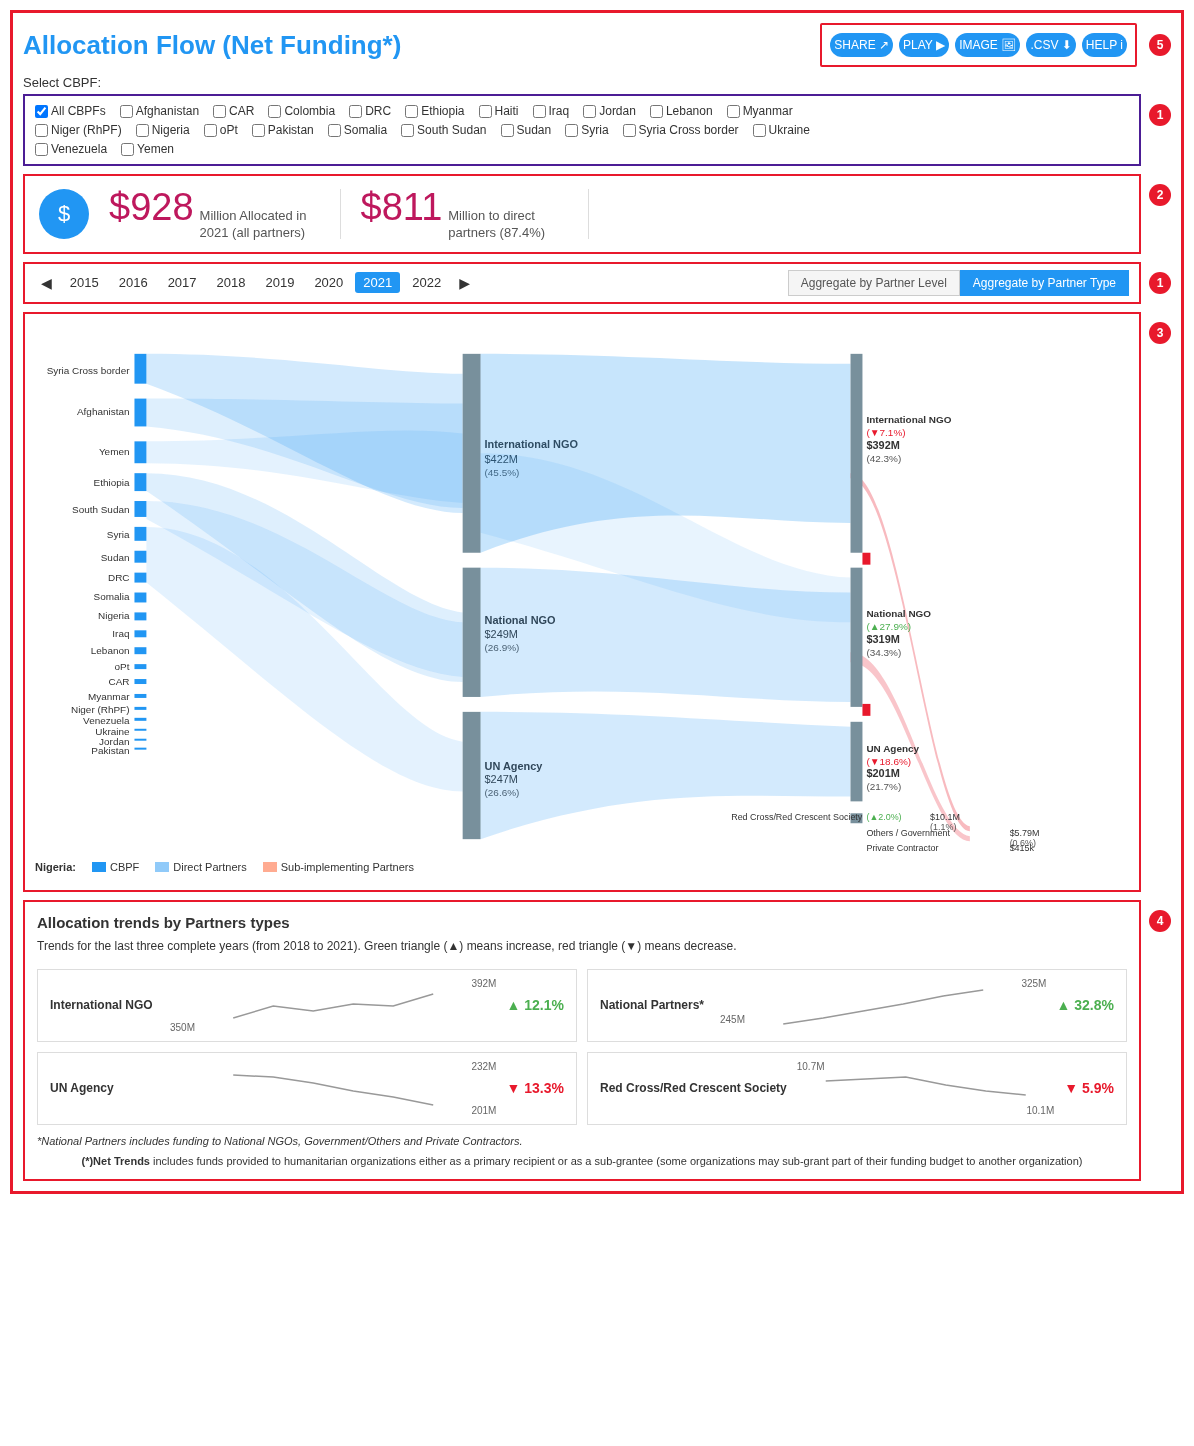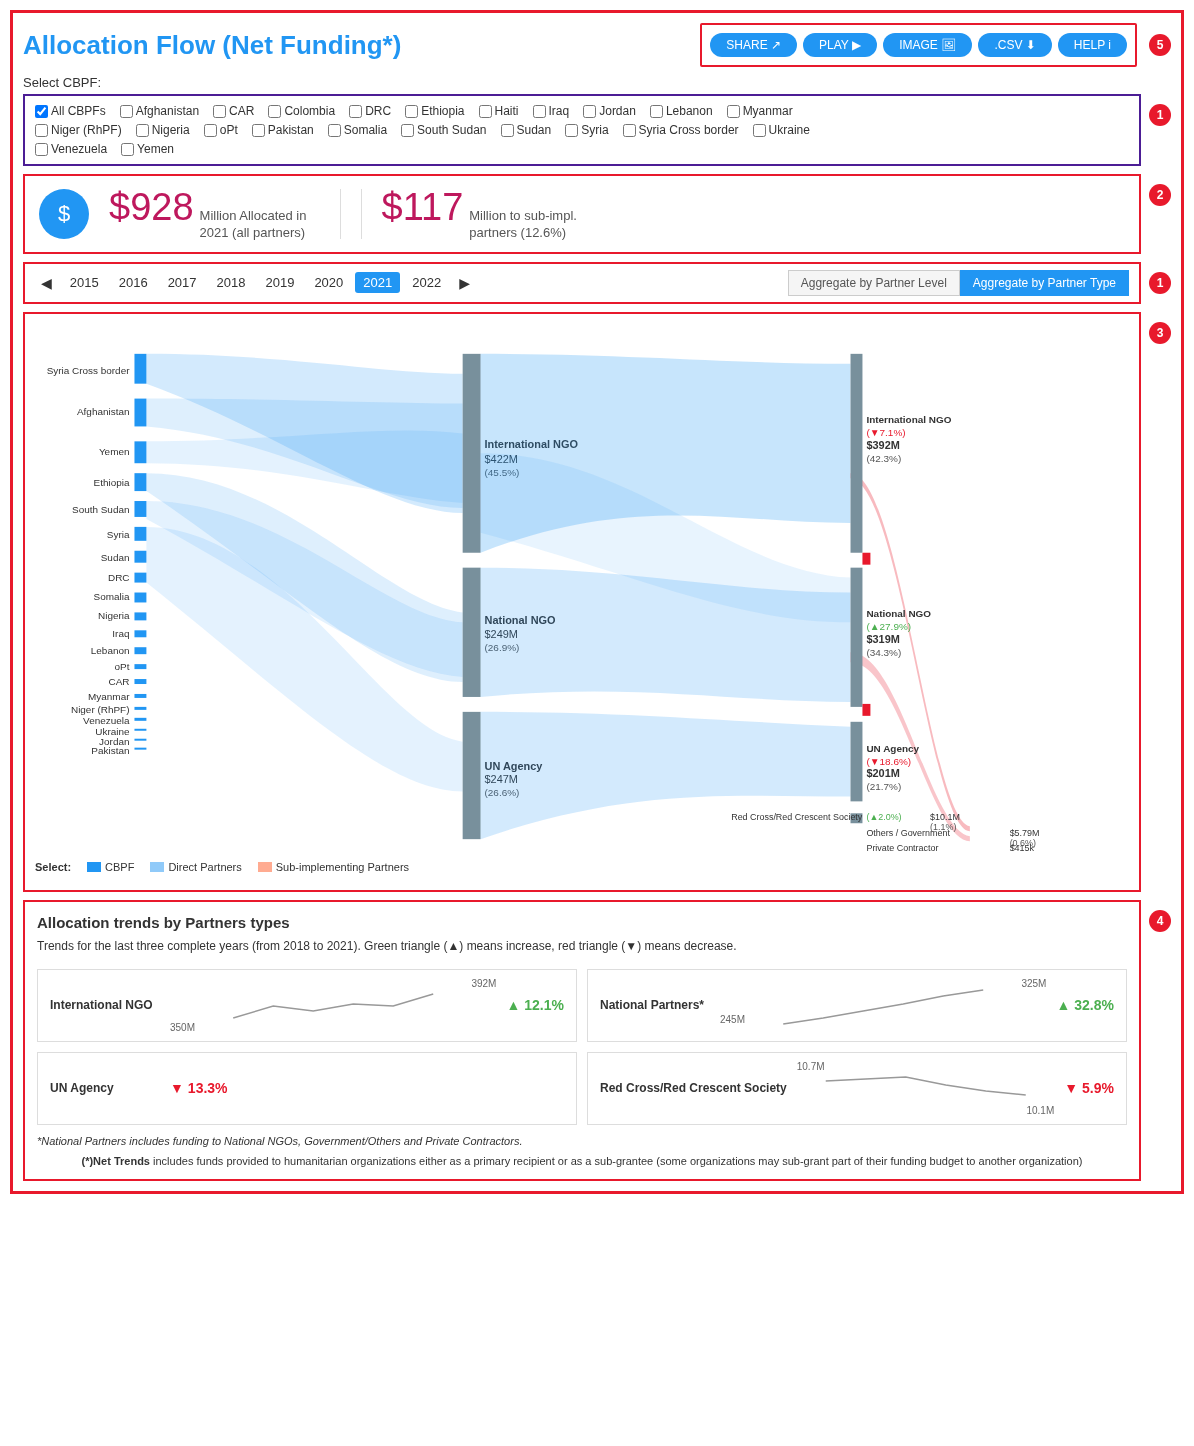--- a/index.html
+++ b/index.html
@@ -4,21 +4,21 @@
   <style>
     * { box-sizing: border-box; margin: 0; padding: 0; }
     body { font-family: Arial, sans-serif; background: #fff; width: 1194px; min-height: 1446px; overflow-x: hidden; }
     
     .outer-border { border: 3px solid #e8192c; margin: 10px; padding: 10px; }
     
     
     .header { display: flex; justify-content: space-between; align-items: center; margin-bottom: 8px; }
     .page-title { color: #2196F3; font-size: 26px; font-weight: bold; }
     .header-buttons { display: flex; gap: 6px; border: 2px solid #e8192c; padding: 8px; border-radius: 2px; }
-    .header-btn { background: #555; color: #fff; border: none; border-radius: 12px; padding: 5px 16px; font-size: 12px; cursor: pointer; display: flex; align-items: center; gap: 4px; }
+    .header-btn { background: #555; color: #fff; border: none; border-radius: 12px; padding: 5px 4px; font-size: 12px; cursor: pointer; display: flex; align-items: center; gap: 4px; }
     .header-btn.blue { background: #2196F3; }
     .num-badge { background: #e8192c; color: #fff; border-radius: 50%; width: 22px; height: 22px; display: flex; align-items: center; justify-content: center; font-size: 12px; font-weight: bold; margin-left: 4px; }
 
     
     .select-label { font-size: 13px; color: #333; margin-bottom: 4px; }
 
     
     .cbpf-section { border: 2px solid #4c1d95; padding: 8px 10px; margin-bottom: 8px; position: relative; }
     .cbpf-row { display: flex; flex-wrap: wrap; gap: 6px 14px; align-items: center; }
     .cbpf-item { display: flex; align-items: center; gap: 3px; font-size: 12px; color: #333; }
@@ -201,25 +201,25 @@
   </div>
 
   <div style="position:relative;margin-right:30px;margin-top:8px;">
     <div class="stats-section">
       <div class="stats-icon">$</div>
       <div class="stat-block">
         <span class="stat-amount">$928</span>
         <span class="stat-desc">Million Allocated in 2021 (all partners)</span>
       </div>
       <div class="stat-divider"></div>
+      <div class="stat-block">
+        <span class="stat-amount">$811</span>
+        <span class="stat-desc">Million to direct partners (87.4%)</span>
+      </div>
       <div class="stat-divider"></div>
-      <div class="stat-block">
-        <span class="stat-amount">$117</span>
-        <span class="stat-desc">Million to sub-impl. partners (12.6%)</span>
-      </div>
     </div>
     <div class="red-num">2</div>
   </div>
 
   <div style="position:relative;margin-right:30px;margin-top:8px;">
     <div class="year-nav-section">
       <div class="year-nav">
         <button class="year-arrow">◀</button>
         <button class="year-btn">2015</button>
         <button class="year-btn">2016</button>
@@ -375,21 +375,21 @@
         <text x="836" y="530" font-size="9" fill="#333">Private Contractor</text>
         <text x="980" y="530" font-size="9" fill="#333">$415k</text>
         <text x="980" y="540" font-size="9" fill="#555">(0.0%)</text>
 
         <rect x="832" y="230" width="8" height="12" fill="#e8192c"></rect>
         <rect x="832" y="382" width="8" height="12" fill="#e8192c"></rect>
       </svg>
 
       
       <div class="legend">
-        <span class="legend-label">Select:</span>
+        <span class="legend-label">Nigeria:</span>
         <div class="legend-item">
           <div class="legend-box cbpf"></div>
           <span>CBPF</span>
         </div>
         <div class="legend-item">
           <div class="legend-box direct"></div>
           <span>Direct Partners</span>
         </div>
         <div class="legend-item">
           <div class="legend-box sub"></div>
@@ -432,20 +432,27 @@
             </svg>
           </div>
           <div style="display:flex;align-items:center;gap:4px;">
             <span style="color:#4CAF50;font-size:14px;">▲</span>
             <span class="trend-pct up">32.8%</span>
           </div>
         </div>
 
         <div class="trend-card">
           <div class="trend-label">UN Agency</div>
+          <div style="position:relative;flex:1;height:55px;">
+            <span style="position:absolute;top:0;right:0;font-size:10px;color:#666;">232M</span>
+            <span style="position:absolute;bottom:0;right:0;font-size:10px;color:#666;">201M</span>
+            <svg width="100%" height="40" viewBox="0 0 200 40" style="margin-top:8px;">
+              <polyline points="0,6 40,8 80,14 120,22 160,28 200,36" fill="none" stroke="#999" stroke-width="1.5"></polyline>
+            </svg>
+          </div>
           <div style="display:flex;align-items:center;gap:4px;">
             <span style="color:#e8192c;font-size:14px;">▼</span>
             <span class="trend-pct down">13.3%</span>
           </div>
         </div>
 
         <div class="trend-card">
           <div class="trend-label">Red Cross/Red Crescent Society</div>
           <div style="position:relative;flex:1;height:55px;">
             <span style="position:absolute;top:0;left:0;font-size:10px;color:#666;">10.7M</span>

